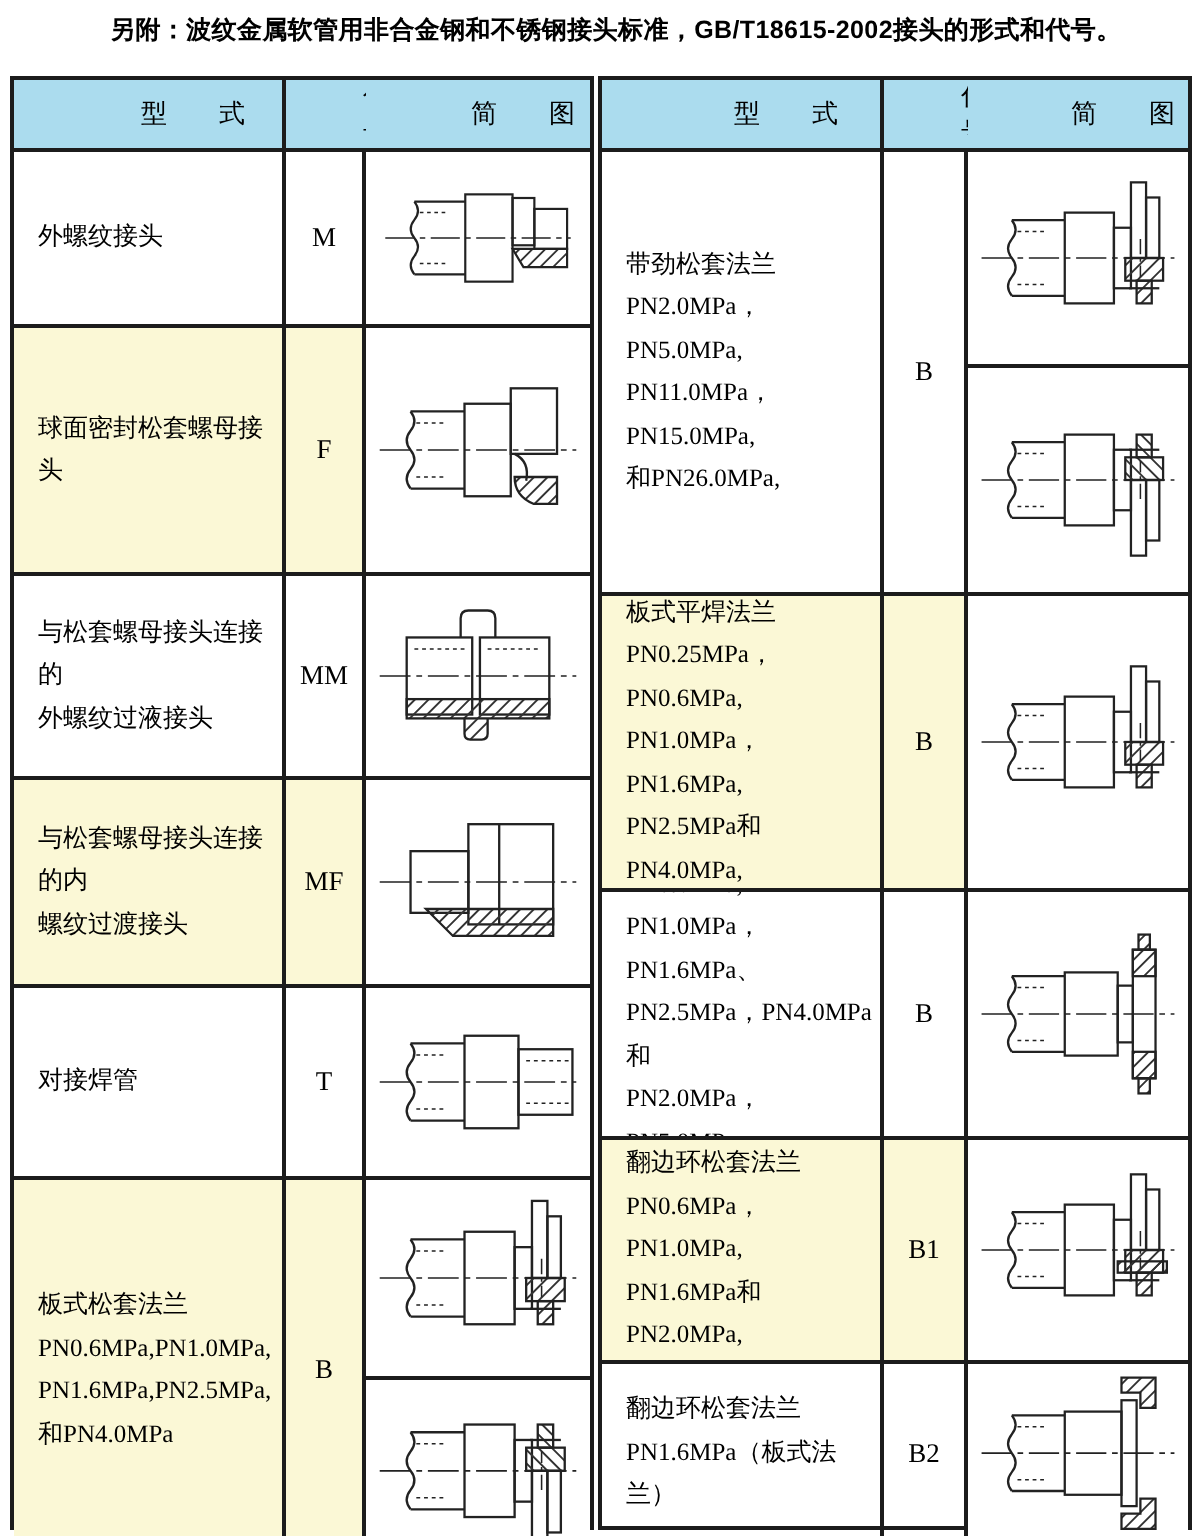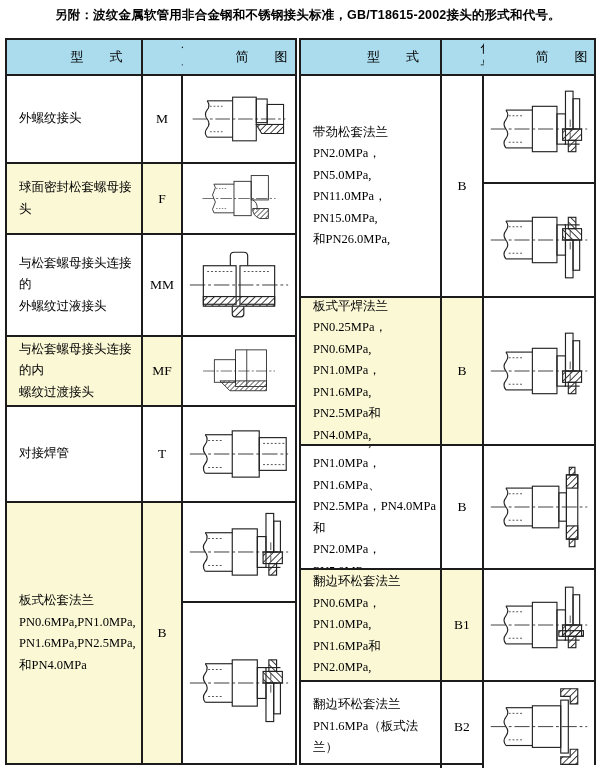--- a/index.html
+++ b/index.html
@@ -103,21 +103,21 @@
           <g fill="none" stroke="#222" stroke-width="1.2">
             <rect x="48" y="20" width="26" height="48"></rect>
             <rect x="74" y="22" width="12" height="26"></rect>
             <rect x="86" y="28" width="18" height="22"></rect>
             <polygon points="74,50 104,50 104,60 80,60" fill="url(#hx)"></polygon>
           </g>
         </svg>
       </div>
     </div>
 
-    <div class="row" style="height:71px" data-bg="yellow">
+    <div class="row" style="height:124px" data-bg="yellow">
       <div class="cell type">球面密封松套螺母接头</div>
       <div class="cell code">F</div>
       <div class="cell diag">
         <svg viewBox="0 0 110 88" preserveAspectRatio="xMidYMid meet" aria-label="spherical-seal-loose-nut-fitting-schematic">
           <use href="#cl"></use>
             <use href="#hose"></use>
           <g fill="none" stroke="#222" stroke-width="1.2">
             <rect x="48" y="20" width="24" height="48"></rect>
             <rect x="72" y="12" width="24" height="34"></rect>
             <path d="M74,46 q8,4 6,14"></path>
@@ -140,21 +140,21 @@
             <path d="M46,24 v-10 q0,-4 4,-4 h10 q4,0 4,4 v10"></path>
             <rect x="18" y="56" width="74" height="10" fill="url(#hx)"></rect>
             <path d="M48,66 v8 q0,3 3,3 h6 q3,0 3,-3 v-8" fill="url(#hx)"></path>
             <line x1="22" y1="30" x2="48" y2="30" stroke-dasharray="2,2" stroke-width="0.8"></line>
             <line x1="60" y1="30" x2="88" y2="30" stroke-dasharray="2,2" stroke-width="0.8"></line>
           </g>
         </svg>
       </div>
     </div>
 
-    <div class="row" style="height:70px" data-bg="yellow">
+    <div class="row" style="height:104px" data-bg="yellow">
       <div class="cell type">与松套螺母接头连接的内
 螺纹过渡接头</div>
       <div class="cell code">MF</div>
       <div class="cell diag">
         <svg viewBox="0 0 110 88" preserveAspectRatio="xMidYMid meet" aria-label="female-thread-transition-fitting-schematic">
           <use href="#cl"></use>
           <g fill="none" stroke="#222" stroke-width="1.2">
             <rect x="20" y="28" width="30" height="32"></rect>
             <rect x="50" y="14" width="44" height="52"></rect>
             <line x1="66" y1="14" x2="66" y2="66"></line>

